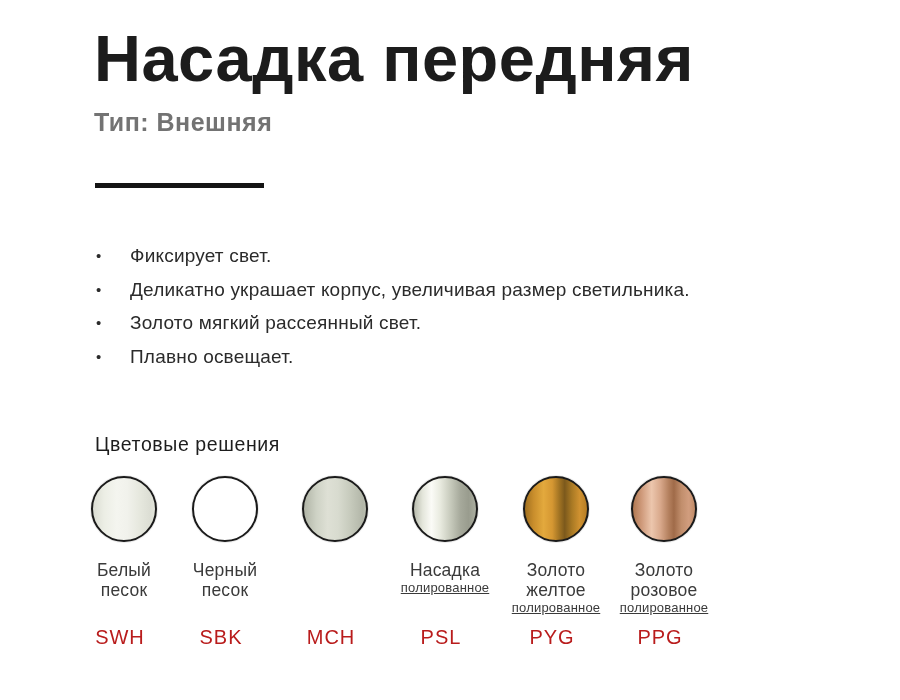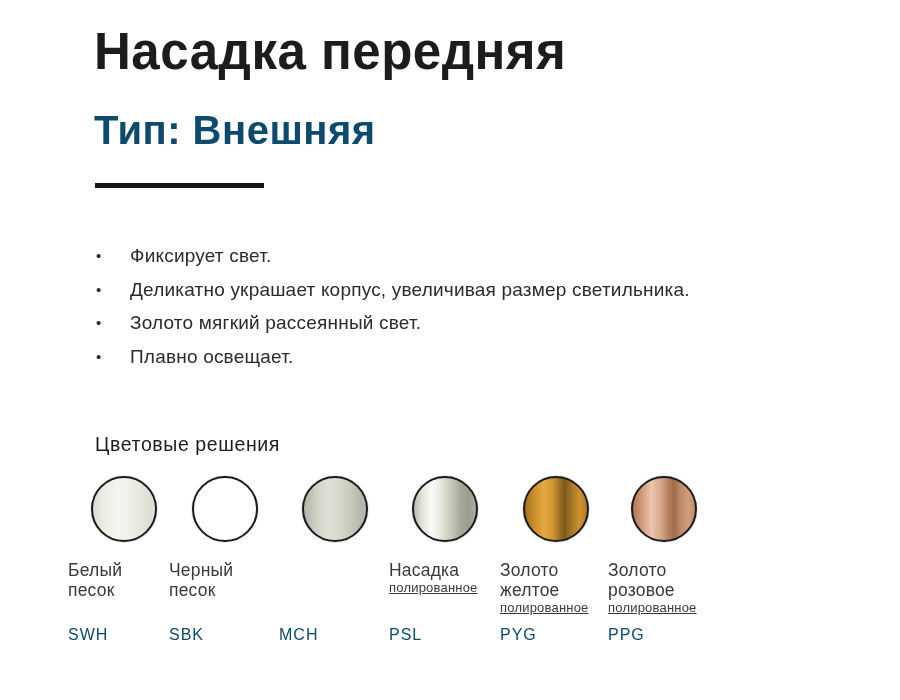--- a/index.html
+++ b/index.html
@@ -6,29 +6,29 @@
   body {
     width: 900px; height: 700px;
     background: #ffffff;
     font-family: "Liberation Sans", sans-serif;
     overflow: hidden;
   }
   .slide { position: relative; width: 900px; height: 700px; background: #ffffff; }
 
   .title {
     position: absolute; left: 94px; top: 26px;
-    margin: 0; font-size: 51px; font-weight: 700;
+    margin: 0; font-size: 65px; font-weight: 700;
     letter-spacing: 0.5px; line-height: 1;
     color: #1c1c1c; white-space: nowrap;
   }
   .subtitle {
     position: absolute; left: 94px; top: 110px;
-    margin: 0; font-size: 40px; font-weight: 700;
+    margin: 0; font-size: 25px; font-weight: 700;
     letter-spacing: 0.5px; line-height: 1;
-    color: #0c4a6e; white-space: nowrap;
+    color: #737373; white-space: nowrap;
   }
   .divider {
     position: absolute; left: 95px; top: 183px;
     width: 169px; height: 5px; background: #141414;
   }
 
   .features {
     position: absolute; left: 96px; top: 246px;
     margin: 0; padding: 0; list-style: none;
     color: #2b2b2b;
@@ -44,40 +44,40 @@
     font-size: 15px; line-height: 19.5px; color: #2b2b2b;
   }
 
   .colors-heading {
     position: absolute; left: 95px; top: 433px;
     font-size: 19.5px; font-weight: 400; letter-spacing: 0.6px;
     color: #1d1d1d; white-space: nowrap;
   }
 
   .swatches { position: absolute; left: 0; top: 476px; width: 900px; height: 200px; }
-  .col { position: absolute; top: 0; width: 112px; text-align: left; }
+  .col { position: absolute; top: 0; width: 112px; text-align: center; }
   .col:nth-of-type(1) { left: 68px; }
   .col:nth-of-type(2) { left: 169px; }
   .col:nth-of-type(3) { left: 279px; }
   .col:nth-of-type(4) { left: 389px; }
   .col:nth-of-type(5) { left: 500px; }
   .col:nth-of-type(6) { left: 608px; }
 
   .circle {
     width: 62px; height: 62px; margin: 0 auto;
     border-radius: 50%;
     border: 2px solid #1a1a1a;
     box-shadow: 0 0 0 1px rgba(0,0,0,0.08);
   }
   .namewrap { margin-top: 18px; }
   .nm { font-size: 17.5px; line-height: 20px; color: #3a3a3a; letter-spacing: 0.2px; }
   .sm { font-size: 13px; line-height: 15px; color: #3a3a3a; letter-spacing: 0.2px; text-decoration: underline; }
   .code {
     position: absolute; top: 150px; left: 0; right: 8px;
-    font-size: 16px; color: #0c4a6e; letter-spacing: 1px;
+    font-size: 20px; color: #b91c1c; letter-spacing: 1px;
   }
 </style>
 </head>
 <body>
 
 <div class="slide">
 
   <h1 class="title">Насадка передняя</h1>
   <h2 class="subtitle">Тип: Внешняя</h2>
   <div class="divider"></div>

